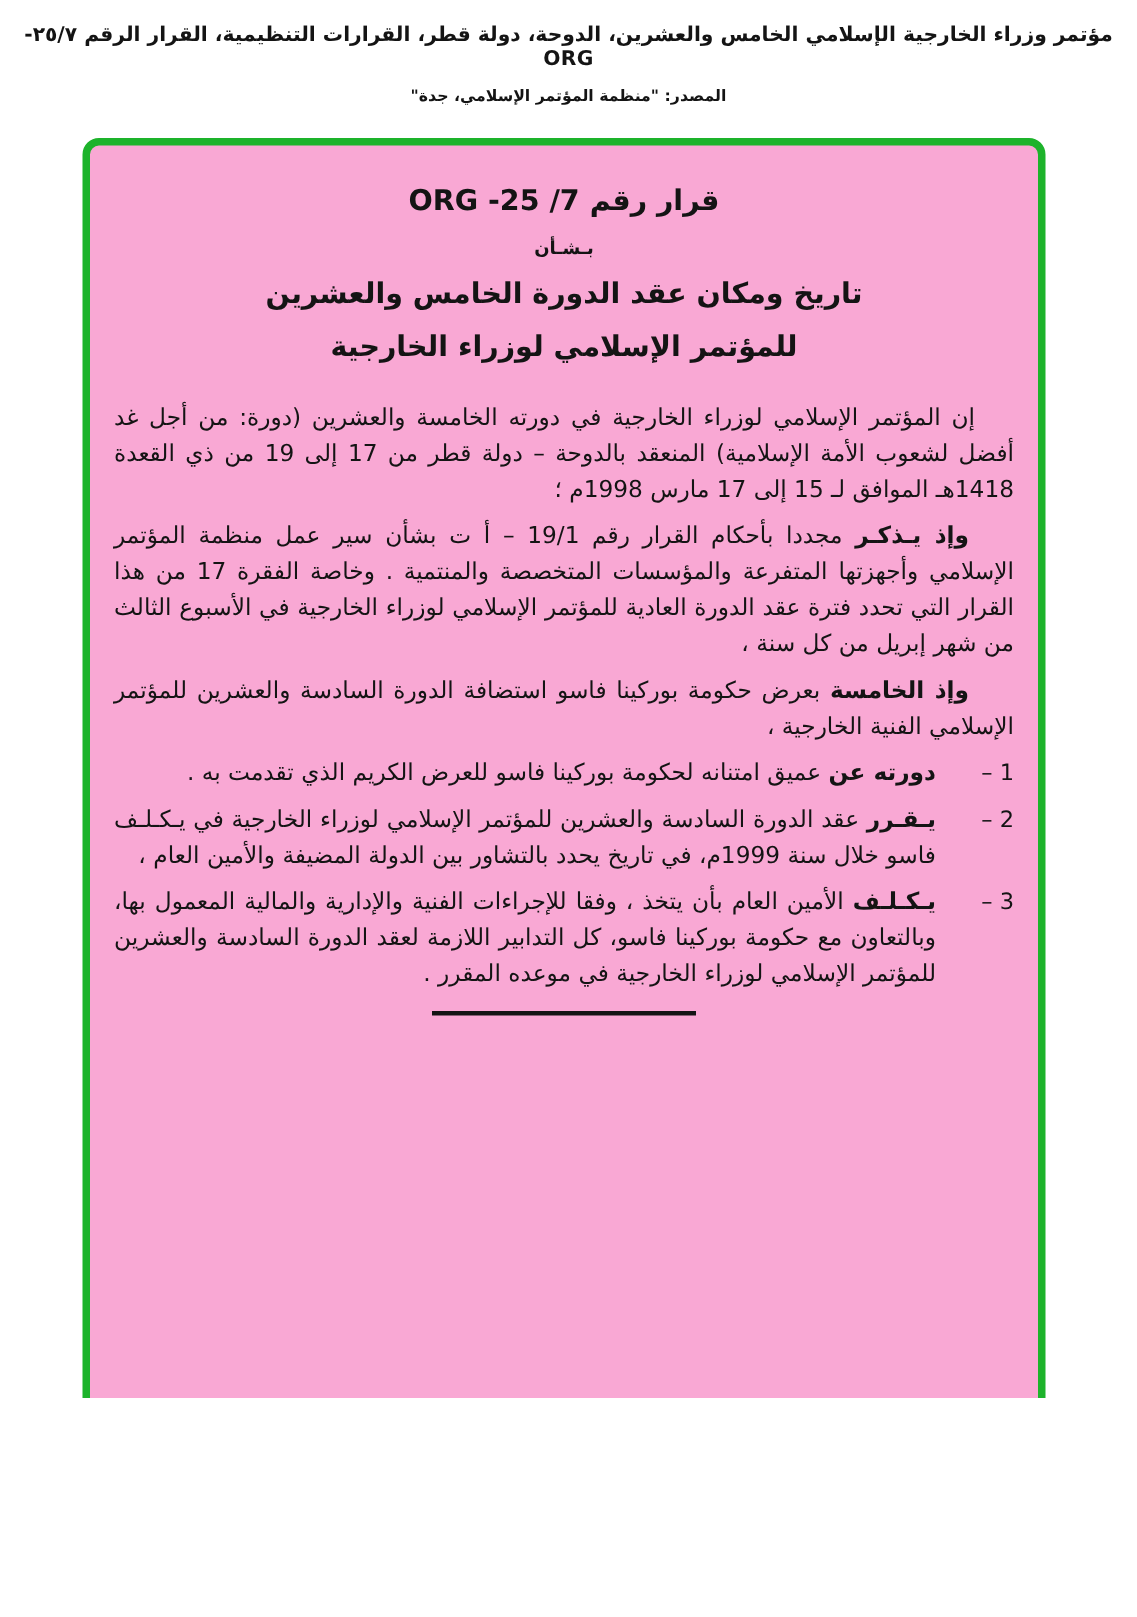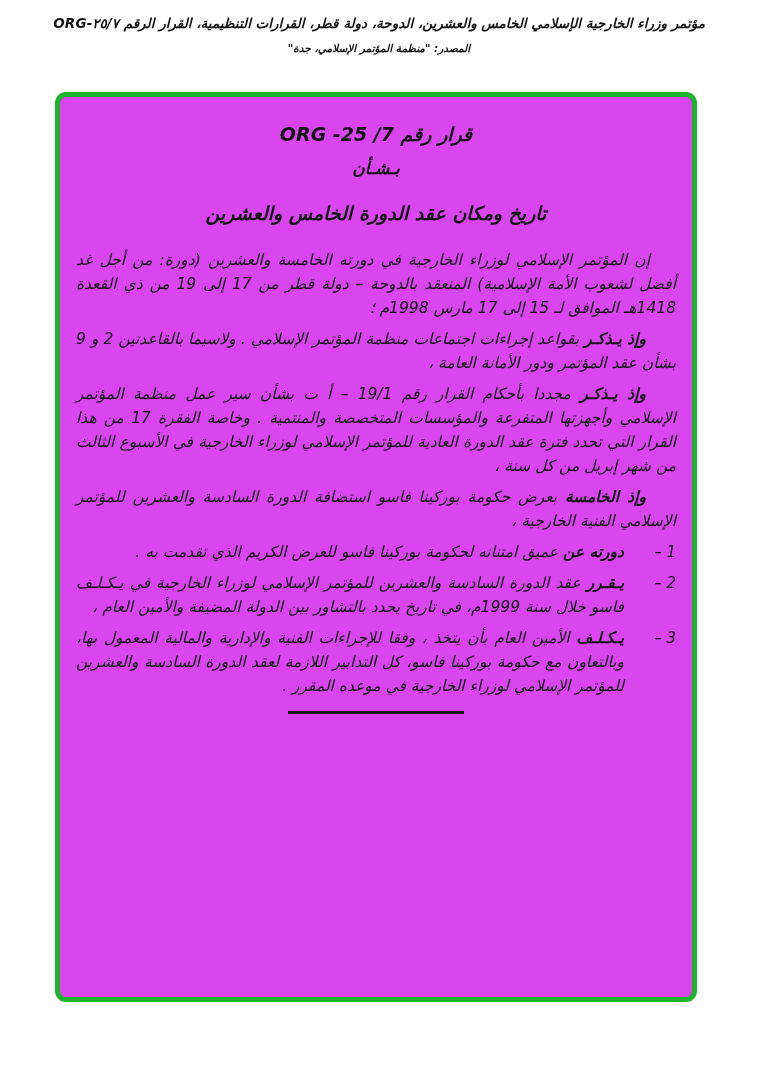--- a/index.html
+++ b/index.html
@@ -1,25 +1,24 @@
 <!DOCTYPE html>
 <html lang="ar" dir="rtl"><head>
 <meta charset="utf-8">
 <style>
   html, body { margin: 0; padding: 0; background: #ffffff; }
   .page {
     position: relative;
     width: 758px;
-    height: 1078px;
+    height: 932px;
     background: #ffffff;
     font-family: "DejaVu Sans", sans-serif;
     color: #141414;
     direction: rtl;
     overflow: hidden;
-    font-style: italic;
   }
   .doc-header {
     position: absolute;
     top: 15px;
     left: 0;
     right: 0;
     text-align: center;
   }
   .doc-header .cite {
     font-size: 13.5px;
@@ -35,28 +34,28 @@
     position: absolute;
     left: 55px;
     top: 92px;
     width: 642px;
     height: 910px;
     box-sizing: border-box;
     border: 5px solid #1db32b;
     border-radius: 11px;
     padding: 26px 16px 0 16px;
     overflow: hidden;
-    background: #d946ef;
+    background: #f9a8d4;
   }
   .title-block {
     text-align: center;
     font-weight: bold;
   }
   .title-block .t-num  { font-size: 19px; margin-bottom: 13px; }
-  .title-block .t-re   { font-size: 17px; margin-bottom: 24px; }
+  .title-block .t-re   { font-size: 12px; margin-bottom: 13px; }
   .title-block .t-subj { font-size: 19px; margin-bottom: 13px; }
   .doc-body {
     margin-top: 24px;
     font-size: 15.5px;
     line-height: 24px;
     text-align: justify;
   }
   .para { margin: 0 0 7px 0; }
   .para.first { text-indent: 26px; }
   .para.clause { text-indent: 30px; }
@@ -80,28 +79,28 @@
     <div class="cite">مؤتمر وزراء الخارجية الإسلامي الخامس والعشرين، الدوحة، دولة قطر، القرارات التنظيمية، القرار الرقم ٢٥/٧-ORG</div>
     <div class="source">المصدر: "منظمة المؤتمر الإسلامي، جدة"</div>
   </div>
 
   <div class="green-box">
 
     <div class="title-block">
       <div class="t-num">قرار رقم 7/ 25- ORG</div>
       <div class="t-re">بـشـأن</div>
       <div class="t-subj">تاريخ ومكان عقد الدورة الخامس والعشرين</div>
+      <div class="t-subj">للمؤتمر الإسلامي لوزراء الخارجية</div>
     </div>
 
     <div class="doc-body">
 
       <p class="para first"><span>إن المؤتمر الإسلامي لوزراء الخارجية في دورته الخامسة والعشرين  (دورة: من أجل غد أفضل لشعوب الأمة الإسلامية) المنعقد بالدوحة – دولة قطر من 17 إلى 19 من ذي القعدة 1418هـ الموافق لـ 15 إلى 17 مارس 1998م ؛</span></p>
 
 
-      <p class="para clause"><span class="lead">وإذ يـذكـر</span><span> بقواعد إجراءات اجتماعات منظمة المؤتمر الإسلامي . ولاسيما بالقاعدتين 2 و 9 بشأن عقد المؤتمر ودور الأمانة العامة ،</span></p>
 
       <p class="para clause"><span class="lead">وإذ يـذكـر</span><span> مجددا بأحكام القرار رقم 19/1 – أ ت بشأن سير عمل منظمة المؤتمر الإسلامي وأجهزتها المتفرعة والمؤسسات المتخصصة والمنتمية . وخاصة الفقرة 17 من هذا القرار التي تحدد فترة عقد الدورة العادية للمؤتمر الإسلامي لوزراء الخارجية في الأسبوع الثالث من شهر إبريل من كل سنة ،</span></p>
 
       <p class="para clause"><span class="lead">وإذ الخامسة</span><span> بعرض حكومة بوركينا فاسو استضافة الدورة السادسة والعشرين للمؤتمر الإسلامي الفنية الخارجية ،</span></p>
 
       <div class="op-item">
         <span class="op-num">1 –</span>
         <p class="op-text"><span class="lead">دورته عن</span><span> عميق امتنانه لحكومة بوركينا فاسو للعرض الكريم الذي تقدمت به .</span></p>
       </div>
 

